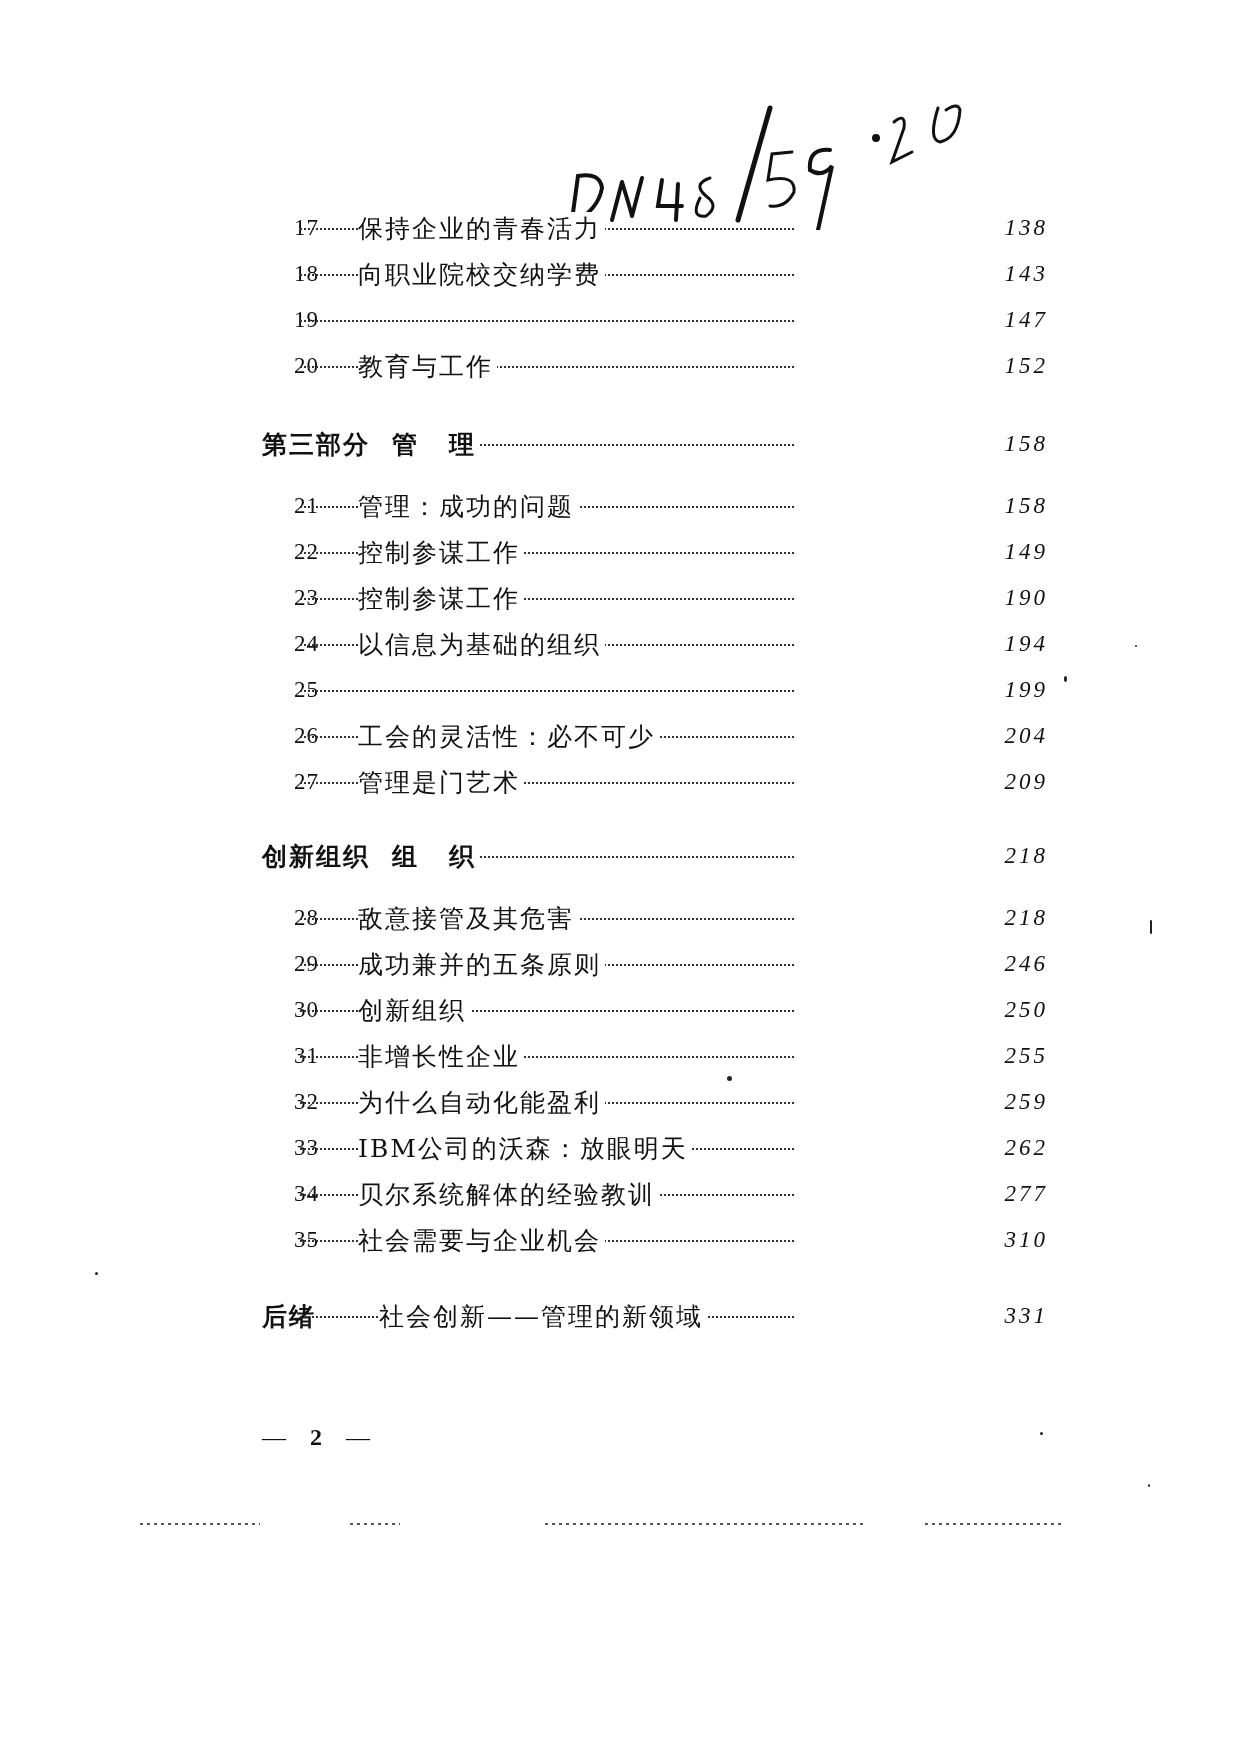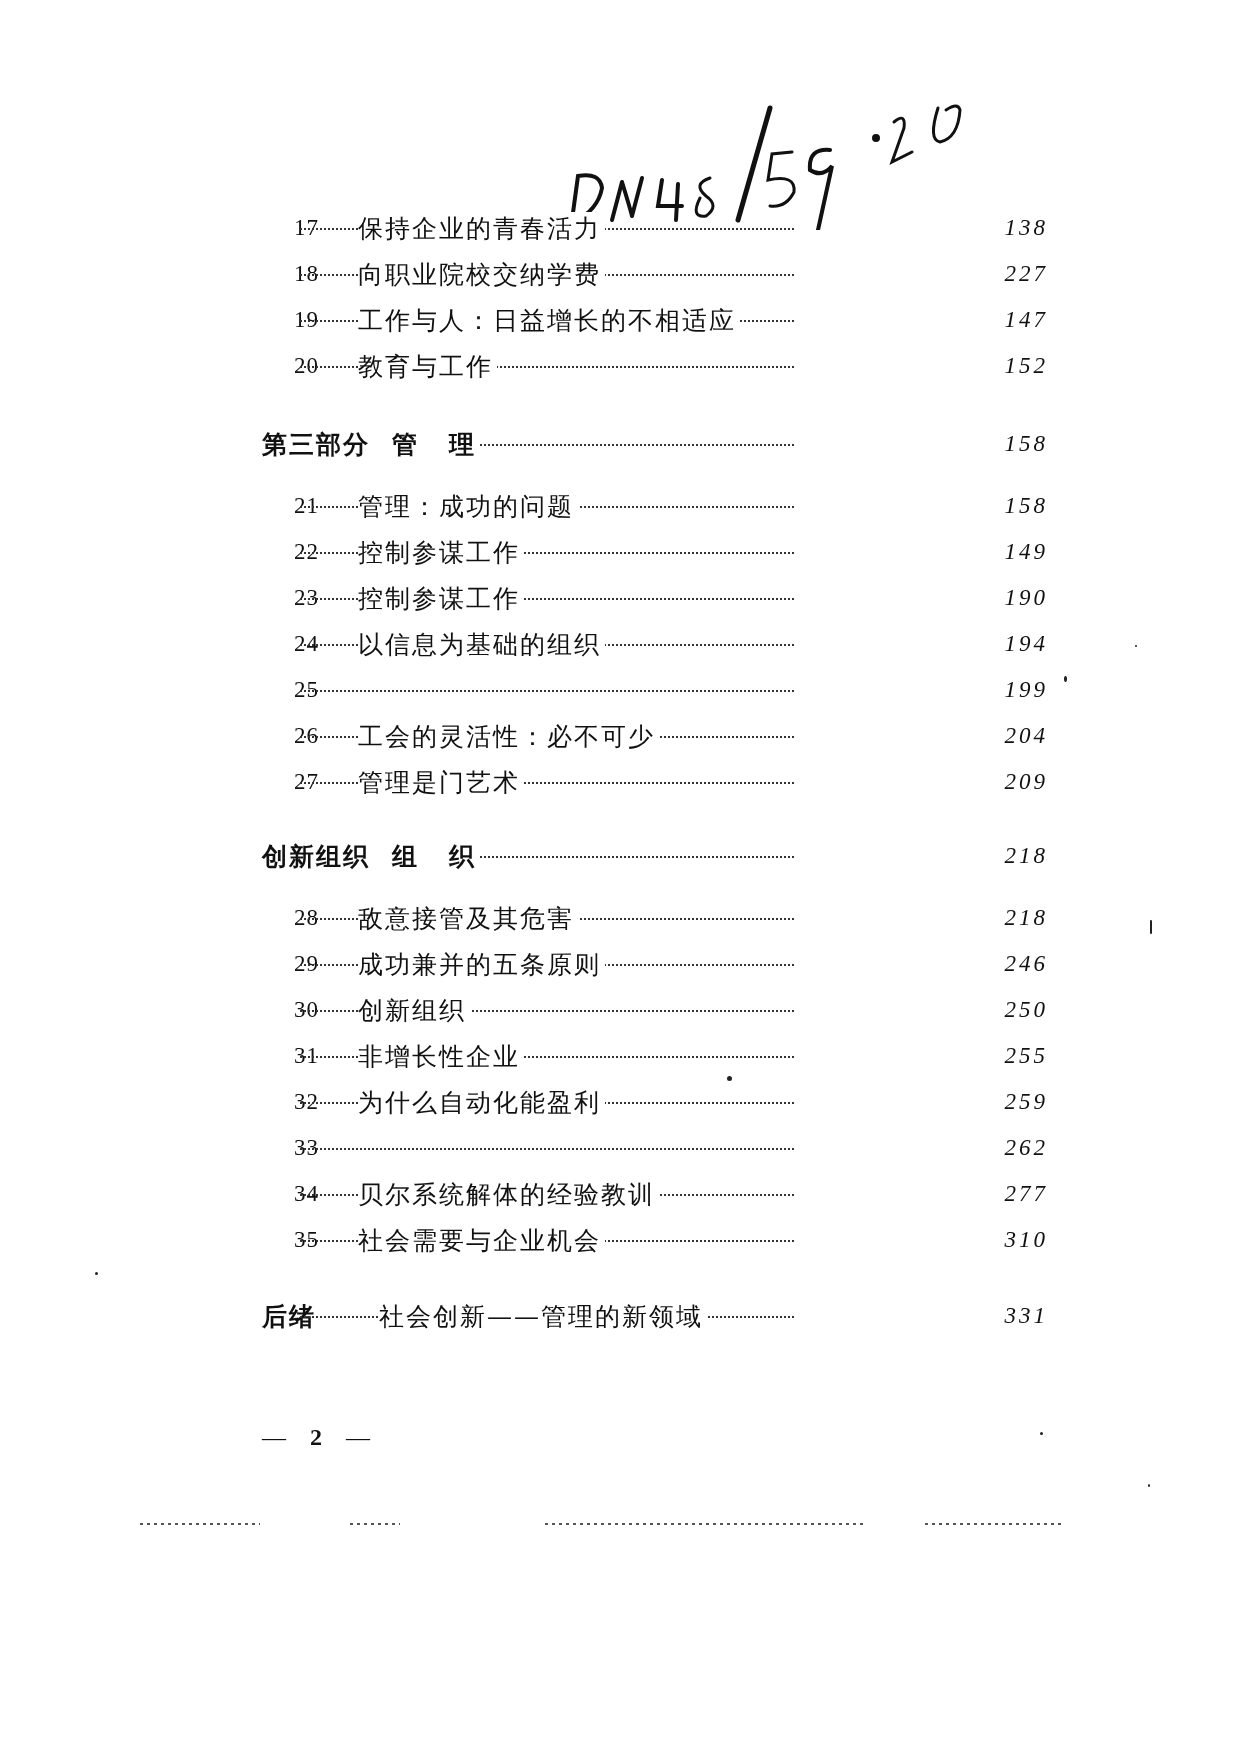--- a/index.html
+++ b/index.html
@@ -86,25 +86,24 @@
   <div class="row" style="top:210px">
     <span class="num">17</span>
     <span class="title">保持企业的青春活力</span>
     <span class="leader"></span>
     <span class="page">138</span>
   </div>
   <div class="row" style="top:256px">
     <span class="num">18</span>
     <span class="title">向职业院校交纳学费</span>
     <span class="leader"></span>
-    <span class="page">227</span>
+    <span class="page">143</span>
   </div>
   <div class="row" style="top:302px">
     <span class="num">19</span>
-    <span class="title">工作与人：日益增长的不相适应</span>
     <span class="leader"></span>
     <span class="page">147</span>
   </div>
   <div class="row" style="top:348px">
     <span class="num">20</span>
     <span class="title">教育与工作</span>
     <span class="leader"></span>
     <span class="page">152</span>
   </div>
 
@@ -187,20 +186,21 @@
     <span class="page">255</span>
   </div>
   <div class="row" style="top:1084px">
     <span class="num">32</span>
     <span class="title">为什么自动化能盈利</span>
     <span class="leader"></span>
     <span class="page">259</span>
   </div>
   <div class="row" style="top:1130px">
     <span class="num">33</span>
+    <span class="title">IBM公司的沃森：放眼明天</span>
     <span class="leader"></span>
     <span class="page">262</span>
   </div>
   <div class="row" style="top:1176px">
     <span class="num">34</span>
     <span class="title">贝尔系统解体的经验教训</span>
     <span class="leader"></span>
     <span class="page">277</span>
   </div>
   <div class="row" style="top:1222px">

